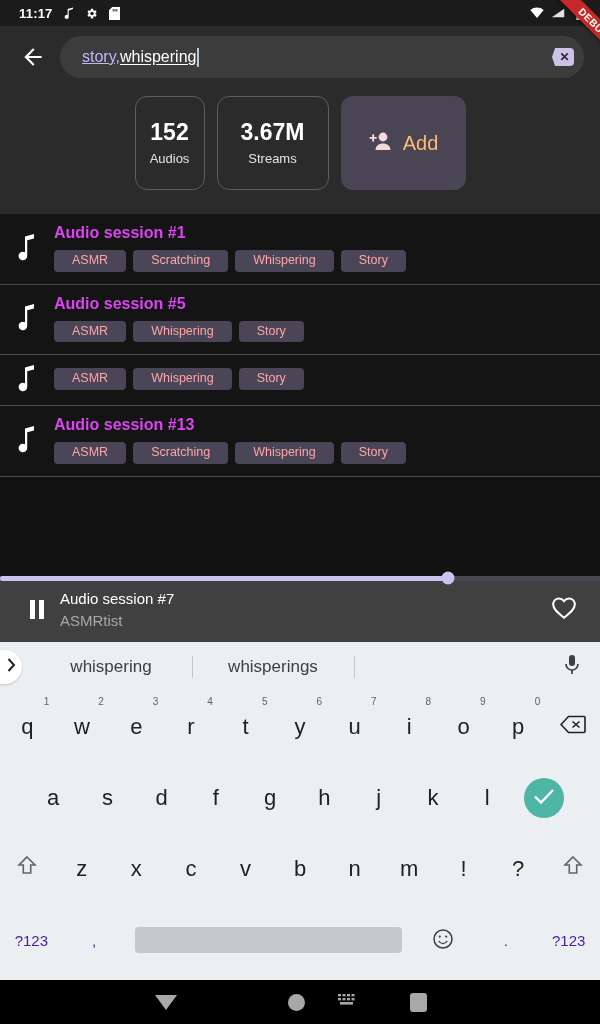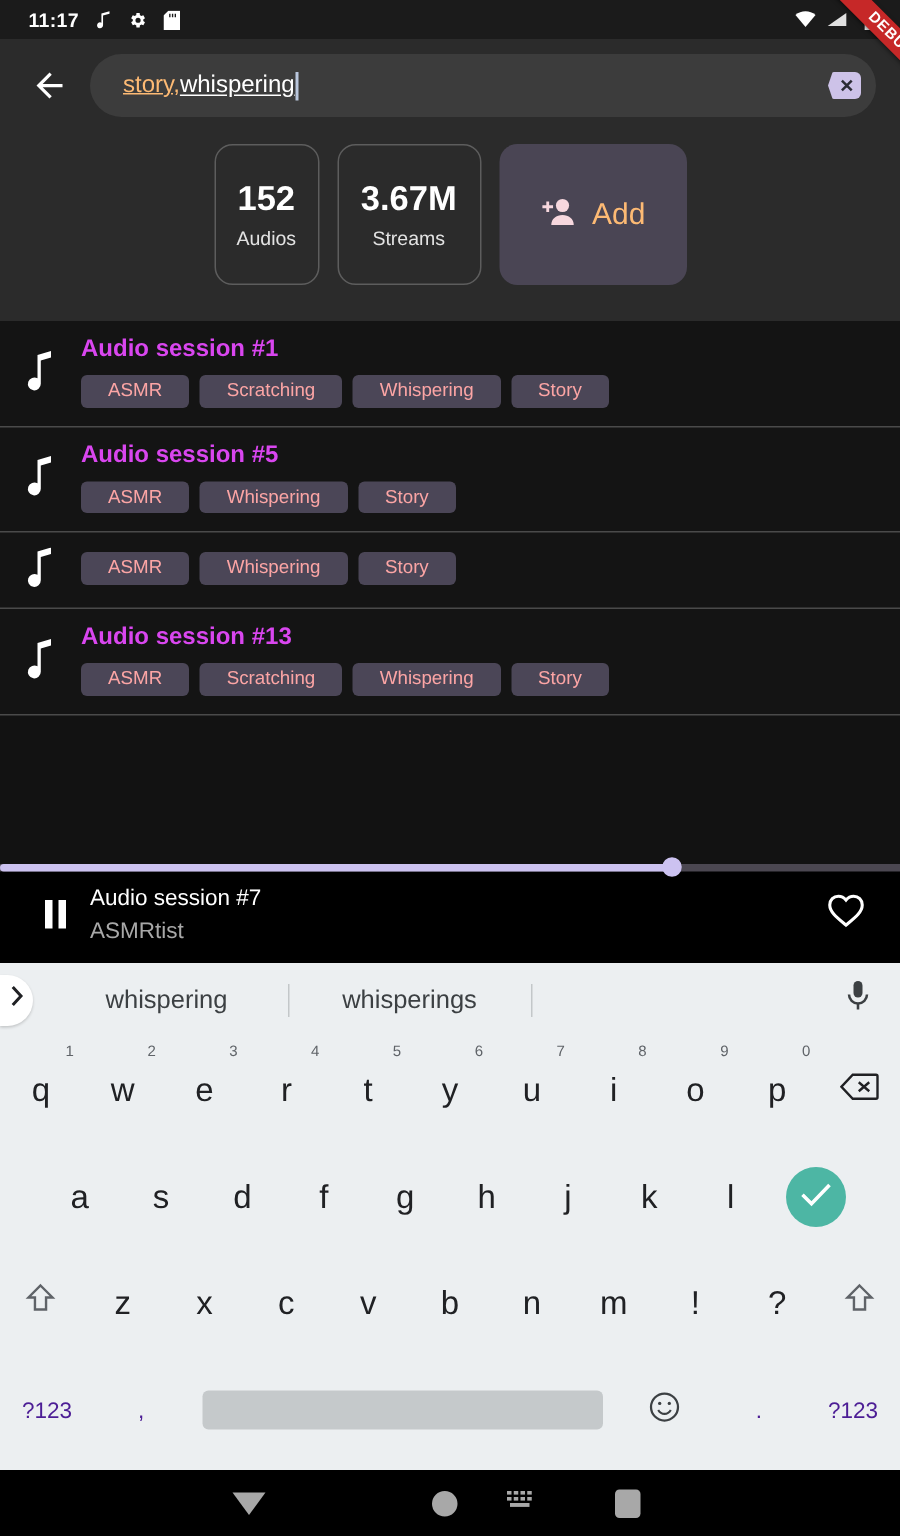--- a/index.html
+++ b/index.html
@@ -35,62 +35,62 @@
   .appbar{ background:#2b2b2b; padding:10px 16px 0 10px; display:flex; align-items:flex-start; }
   .back-btn{
     width:46px; height:46px; display:flex; align-items:center; justify-content:center;
     flex:0 0 auto; cursor:pointer;
   }
   .search-wrap{
     flex:1; height:42px; background:#3c3c3c; border-radius:24px;
     display:flex; align-items:center; padding:0 10px 0 22px; margin-left:4px; position:relative;
   }
   .search-text{ font-size:16px; color:#fff; white-space:nowrap; display:flex; align-items:center;}
-  .search-text .plain{ color:#fdba74;text-decoration:underline; }
+  .search-text .plain{ color:#c4b5fd;text-decoration:underline; }
   .search-text .composing{ text-decoration:underline; text-underline-offset:2px; color:#fff; }
   .caret{ display:inline-block; width:2px; height:19px; background:#b9c6dc; margin-left:1px;}
   .clear-btn{
     margin-left:auto; width:22px; height:18px; background:#cdc2e8;
     border-radius:4px; display:flex; align-items:center; justify-content:center;
     color:#2b2b35; font-size:12px; font-weight:700; cursor:pointer;
     clip-path:polygon(14% 0,100% 0,100% 100%,14% 100%,0 50%);
     padding-left:3px;
   }
   
   .header-zone{ background:#2b2b2b; padding:14px 0 24px 0; }
   .stats-row{ display:flex; justify-content:center; align-items:stretch; gap:12px; }
   .stat-card{
     width:70px; min-height:94px; border:1px solid #5d5d5d; border-radius:12px;
     display:flex; flex-direction:column; align-items:center; justify-content:center;
     background:transparent; padding:6px 4px;
   }
   .stat-card .v{ font-size:23px; font-weight:700; color:#fff; line-height:1.1; white-space:nowrap;}
   .stat-card .l{ font-size:13px; color:#e3e3e3; margin-top:5px;}
-  .stat-card.wide{ width:96px; }
+  .stat-card.wide{ width:112px; }
   .add-card{
     width:125px; min-height:94px; border-radius:12px; background:#4a4554;
     display:flex; align-items:center; justify-content:center; gap:9px; cursor:pointer;
   }
   .add-card .txt{ font-size:20px; font-weight:400; color:#fdba74; }
   
   .list{ background:#141414; }
   .list-item{
     display:flex; align-items:center; gap:0; padding:10px 0 12px 0;
     border-bottom:1px solid #4a4a4a; position:relative;
   }
   .li-icon{ width:54px; flex:0 0 54px; display:flex; justify-content:center; align-items:center; color:#fff;}
   .li-body{ flex:1; padding-right:10px; }
   .li-title{ font-size:16px; font-weight:700; color:#d946ef; margin-bottom:8px; }
   .tags{ display:flex; gap:7px; flex-wrap:wrap;}
   .tag{
     background:#4b4657; color:#fca5a5; font-size:12.5px; border-radius:4px;
     padding:3px 18px; line-height:1.25; cursor:pointer;
   }
   
-  .player{ position:absolute; left:0; right:0; bottom:382px; background:#000000; z-index:20;}
+  .player{ position:absolute; left:0; right:0; bottom:382px; background:#404040; z-index:20;}
   .progress{
     position:relative; height:5px; background:#4b4751; width:100%;
   }
   .progress .fill{ position:absolute; left:0; top:0; bottom:0; background:#ccc2f0; border-radius:3px;}
   .progress .thumb{
     position:absolute; top:50%; width:13px; height:13px; border-radius:50%;
     background:#ccc2f0; transform:translate(-50%,-50%);
   }
   .player-row{ display:flex; align-items:center; padding:9px 14px 12px 14px; }
   .pause-btn{ width:46px; display:flex; justify-content:center; align-items:center; cursor:pointer;}

